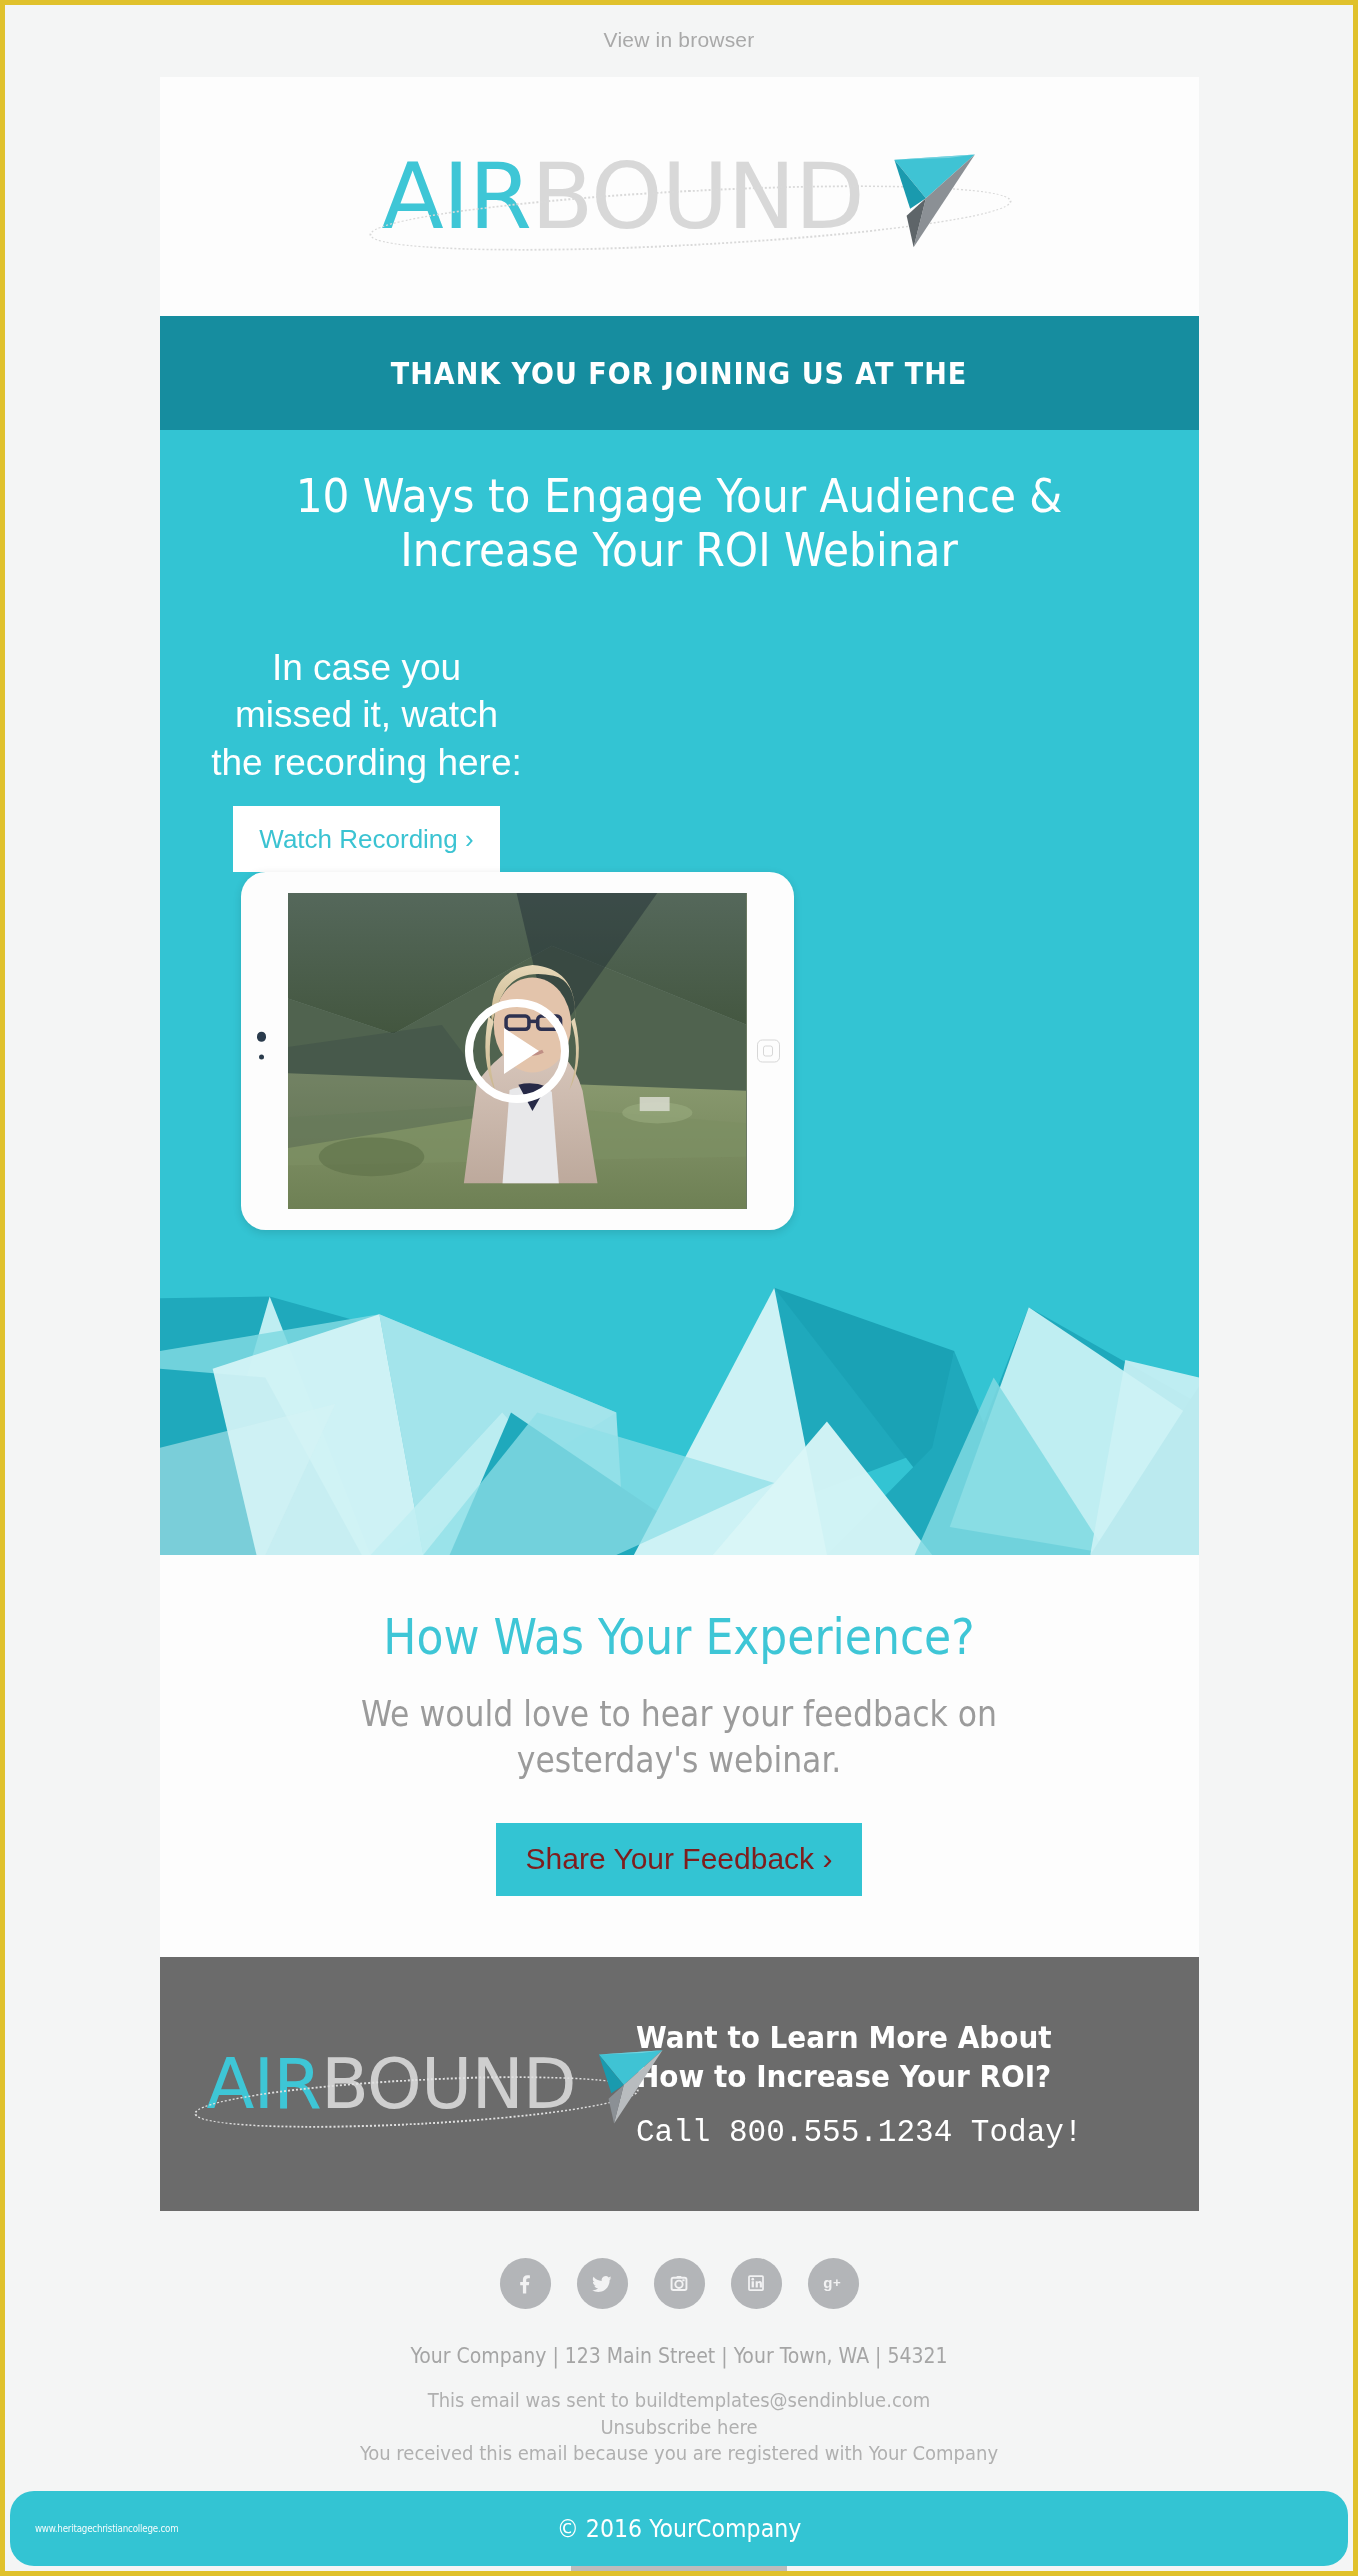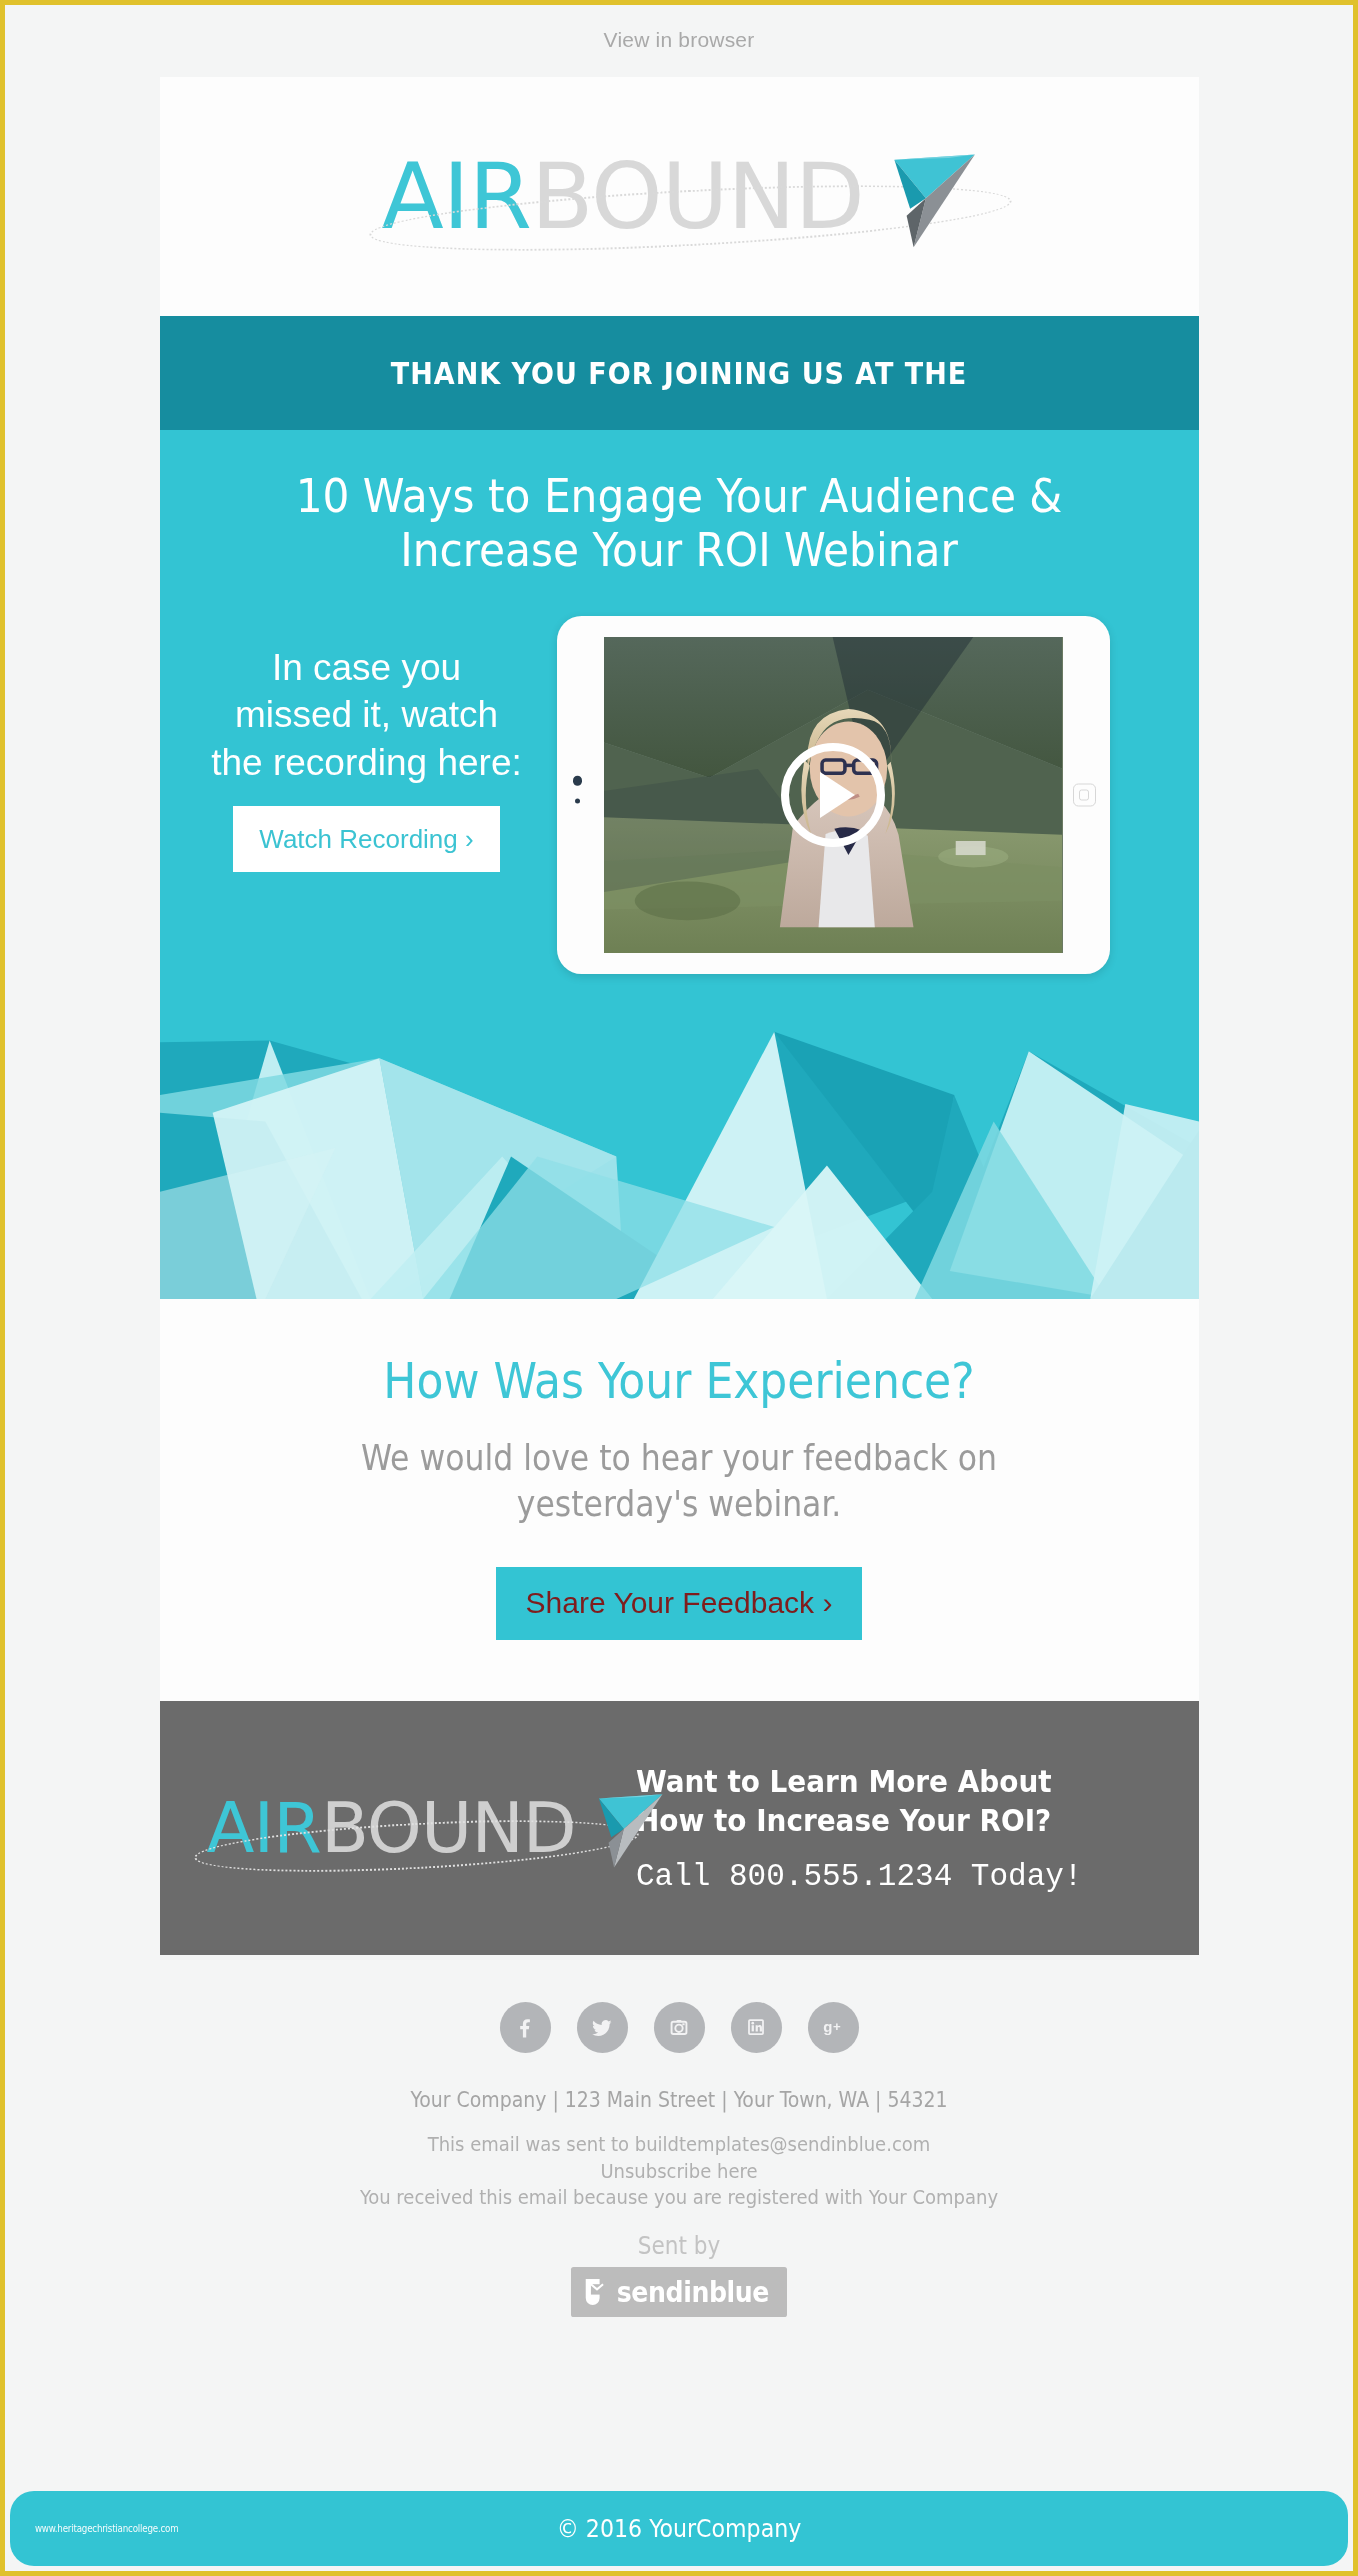--- a/index.html
+++ b/index.html
@@ -87,21 +87,21 @@
   }
   .hero h1 {
     color:#ffffff;
     font-size:47px;
     line-height:1.15;
     font-weight:400;
     text-align:center;
     padding:0 21px 39px 21px;
     font-family:"DejaVu Sans Condensed","Liberation Sans", sans-serif;
   }
-  .hero-row { display:flex; align-items:flex-start; padding-bottom:42px; }
+  .hero-row { display:flex; align-items:flex-start; padding-bottom:42px;flex-direction:column; }
   .hero-left {
     width:316px;
     padding-top:28px;
     text-align:center;
   }
   .hero-left p {
     color:#ffffff;
     font-size:37px;
     line-height:1.28;
     font-weight:400;

